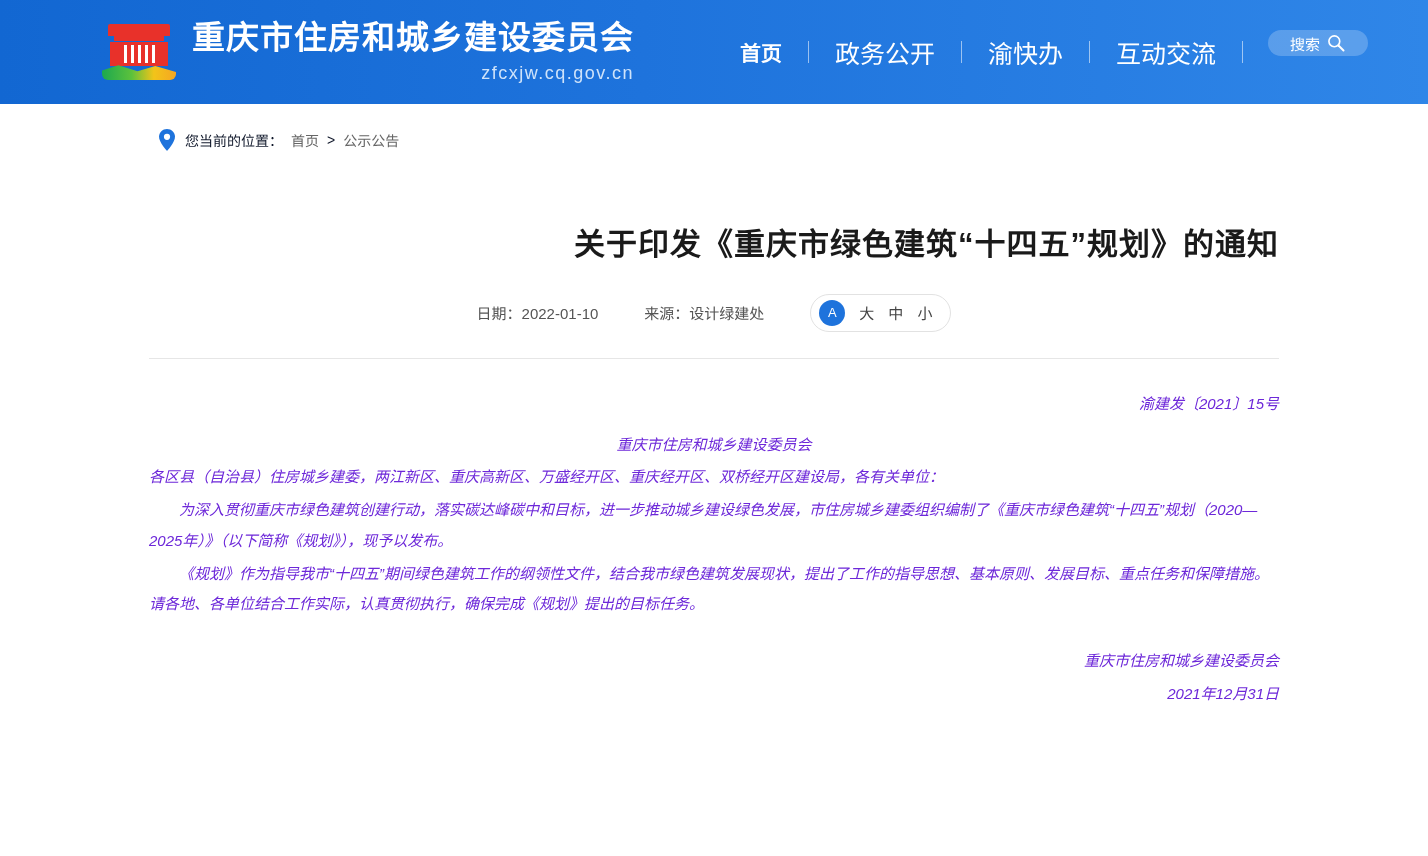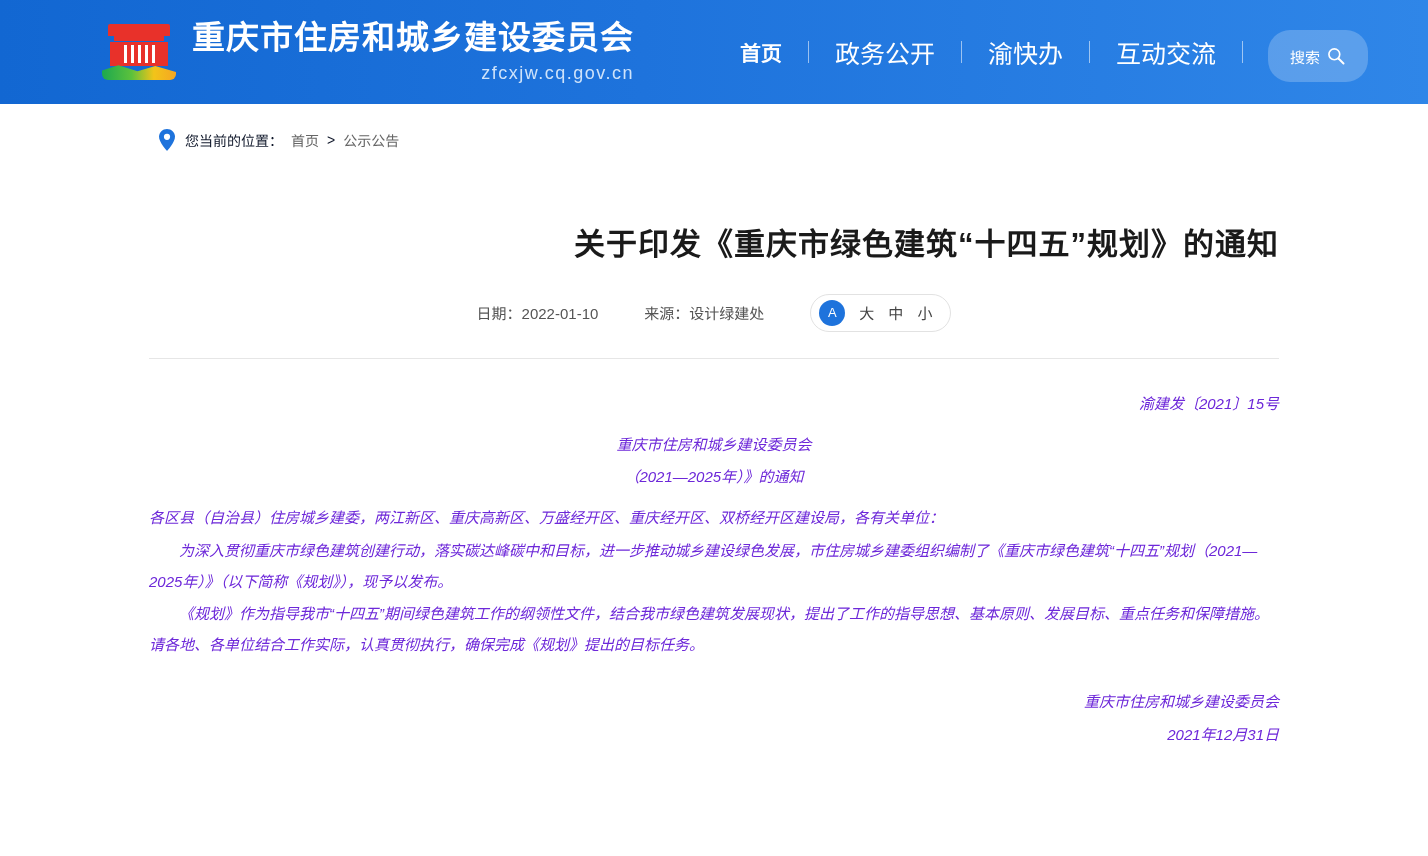--- a/index.html
+++ b/index.html
@@ -95,21 +95,21 @@
   }
   .nav-item.active { font-weight: bold; font-size: 21px; }
   .nav-sep {
     width: 1px; height: 22px;
     background: rgba(255,255,255,.55);
   }
   .search-pill {
     position: absolute;
     right: 60px;
     top: 30px;
-    width: 100px; height: 52px;
+    width: 100px; height: 26px;
     border-radius: 22px;
     background: rgba(255,255,255,.22);
     display: flex;
     align-items: center;
     justify-content: center;
     gap: 6px;
     cursor: pointer;
   }
   .search-pill span { color: #fff; font-size: 15px; }
   .search-pill svg { width: 20px; height: 20px; }
@@ -264,19 +264,18 @@
       <span class="fs-opt">小</span>
     </span>
   </div>
 </div>
 
 <div class="divider"></div>
 
 <div class="body-wrap">
   <div class="p right p-gap">渝建发〔2021〕15号</div>
   <div class="p center">重庆市住房和城乡建设委员会</div>
-  <div class="p center p-gap">（2021—2025年）》的通知</div>
   <div class="p">各区县（自治县）住房城乡建委，两江新区、重庆高新区、万盛经开区、重庆经开区、双桥经开区建设局，各有关单位：</div>
-  <div class="p indent">为深入贯彻重庆市绿色建筑创建行动，落实碳达峰碳中和目标，进一步推动城乡建设绿色发展，市住房城乡建委组织编制了《重庆市绿色建筑“十四五”规划（2021—2025年）》（以下简称《规划》），现予以发布。</div>
+  <div class="p indent">为深入贯彻重庆市绿色建筑创建行动，落实碳达峰碳中和目标，进一步推动城乡建设绿色发展，市住房城乡建委组织编制了《重庆市绿色建筑“十四五”规划（2020—2025年）》（以下简称《规划》），现予以发布。</div>
   <div class="p indent">《规划》作为指导我市“十四五”期间绿色建筑工作的纲领性文件，结合我市绿色建筑发展现状，提出了工作的指导思想、基本原则、发展目标、重点任务和保障措施。请各地、各单位结合工作实际，认真贯彻执行，确保完成《规划》提出的目标任务。</div>
   <div class="p right sign">重庆市住房和城乡建设委员会</div>
   <div class="p right">2021年12月31日</div>
 </div>
 
 </body></html>

